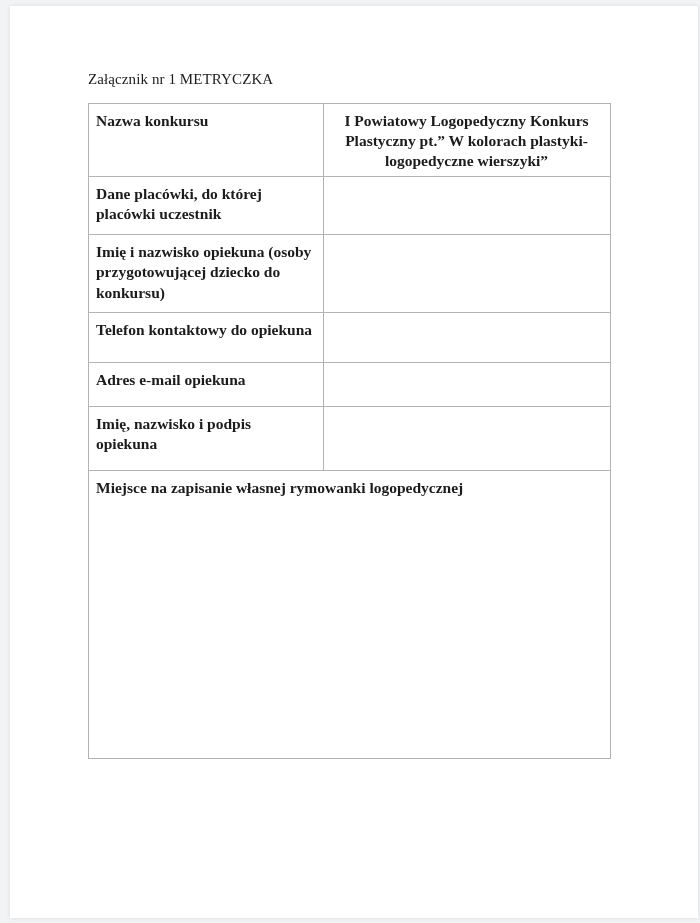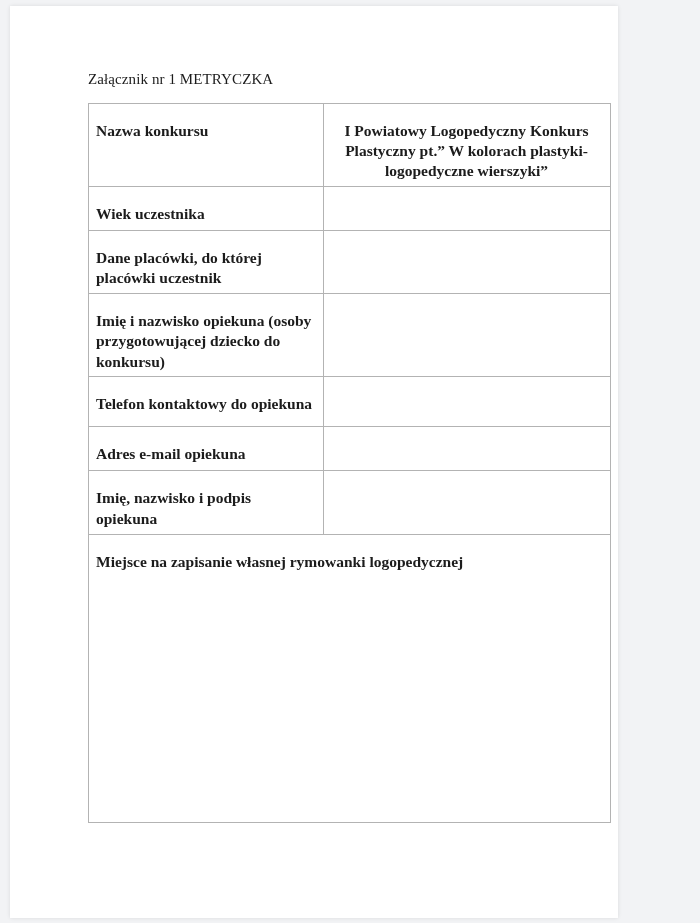--- a/index.html
+++ b/index.html
@@ -12,21 +12,21 @@
     position: relative;
     background: #f2f3f5;
     font-family: "Liberation Serif", "DejaVu Serif", serif;
     color: #1c1c1c;
     overflow: hidden;
   }
   .page {
     position: absolute;
     left: 10px;
     top: 6px;
-    width: 608px;
+    width: 688px;
     height: 912px;
     background: #ffffff;
     box-shadow: 0 0 4px rgba(0,0,0,0.10);
   }
   .content {
     position: absolute;
     left: 78px;
     top: 64px;
     width: 540px;
   }
@@ -40,21 +40,21 @@
   table.form-table {
     border-collapse: collapse;
     table-layout: fixed;
     width: 522px;
   }
   table.form-table col.c-label { width: 235px; }
   table.form-table col.c-value { width: 287px; }
   table.form-table td {
     border: 1px solid #b3b3b3;
     vertical-align: top;
-    padding: 17px 8px 4px 7px;
+    padding: 7px 8px 4px 7px;
     font-size: 15.5px;
     line-height: 1.32;
   }
   td.label-cell {
     font-weight: bold;
   }
   td.value-cell {
     font-weight: bold;
   }
   td.value-center {
@@ -89,24 +89,20 @@
     <table class="form-table">
       <colgroup>
         <col class="c-label">
         <col class="c-value">
       </colgroup>
       <tbody>
         <tr class="h-r1">
           <td class="label-cell">Nazwa konkursu</td>
           <td class="value-cell value-center">I  Powiatowy Logopedyczny Konkurs Plastyczny pt.” W kolorach plastyki-logopedyczne wierszyki”</td>
         </tr>
-        <tr class="h-r3">
-          <td class="label-cell">Wiek uczestnika</td>
-          <td class="value-cell"></td>
-        </tr>
         <tr class="h-r4">
           <td class="label-cell">Dane placówki, do której placówki uczestnik</td>
           <td class="value-cell"></td>
         </tr>
         <tr class="h-r5">
           <td class="label-cell">Imię i nazwisko opiekuna (osoby przygotowującej dziecko do konkursu)</td>
           <td class="value-cell"></td>
         </tr>
         <tr class="h-r6">
           <td class="label-cell">Telefon kontaktowy do opiekuna</td>

